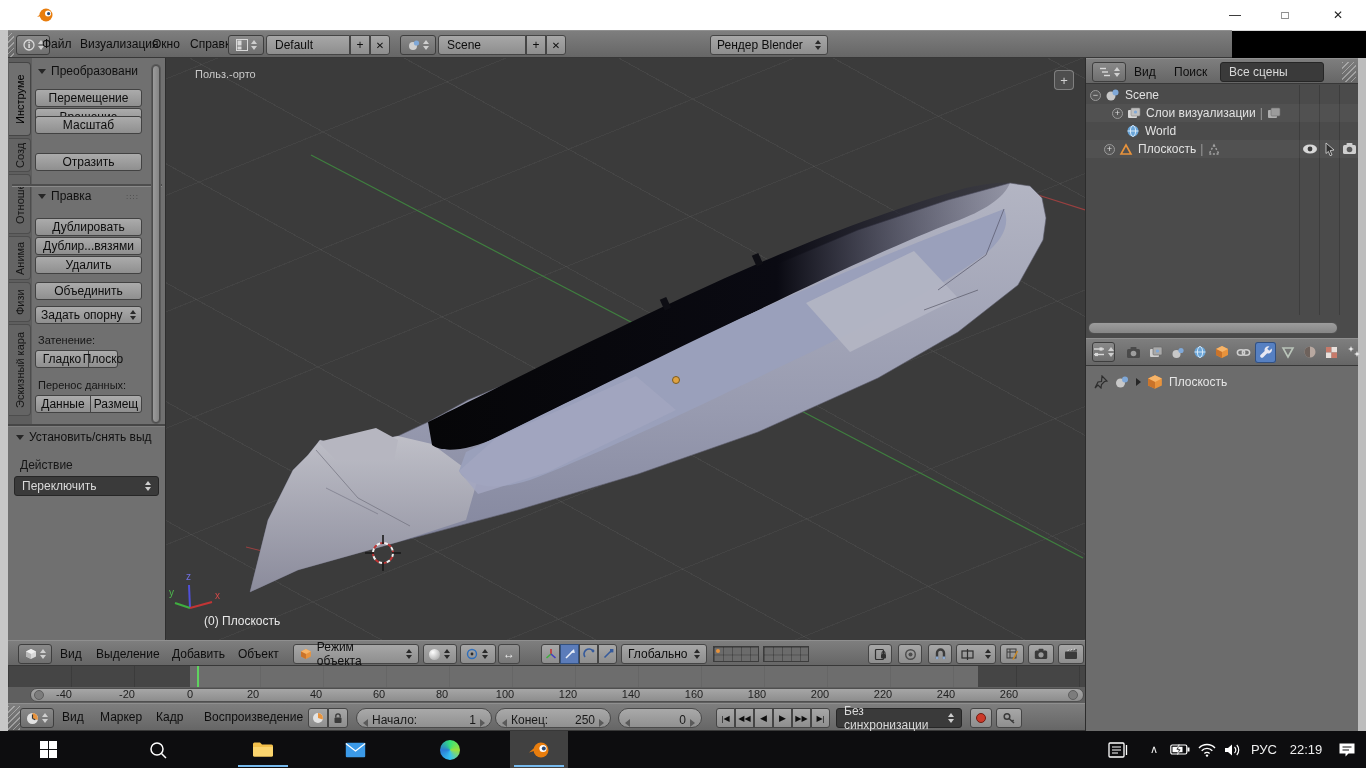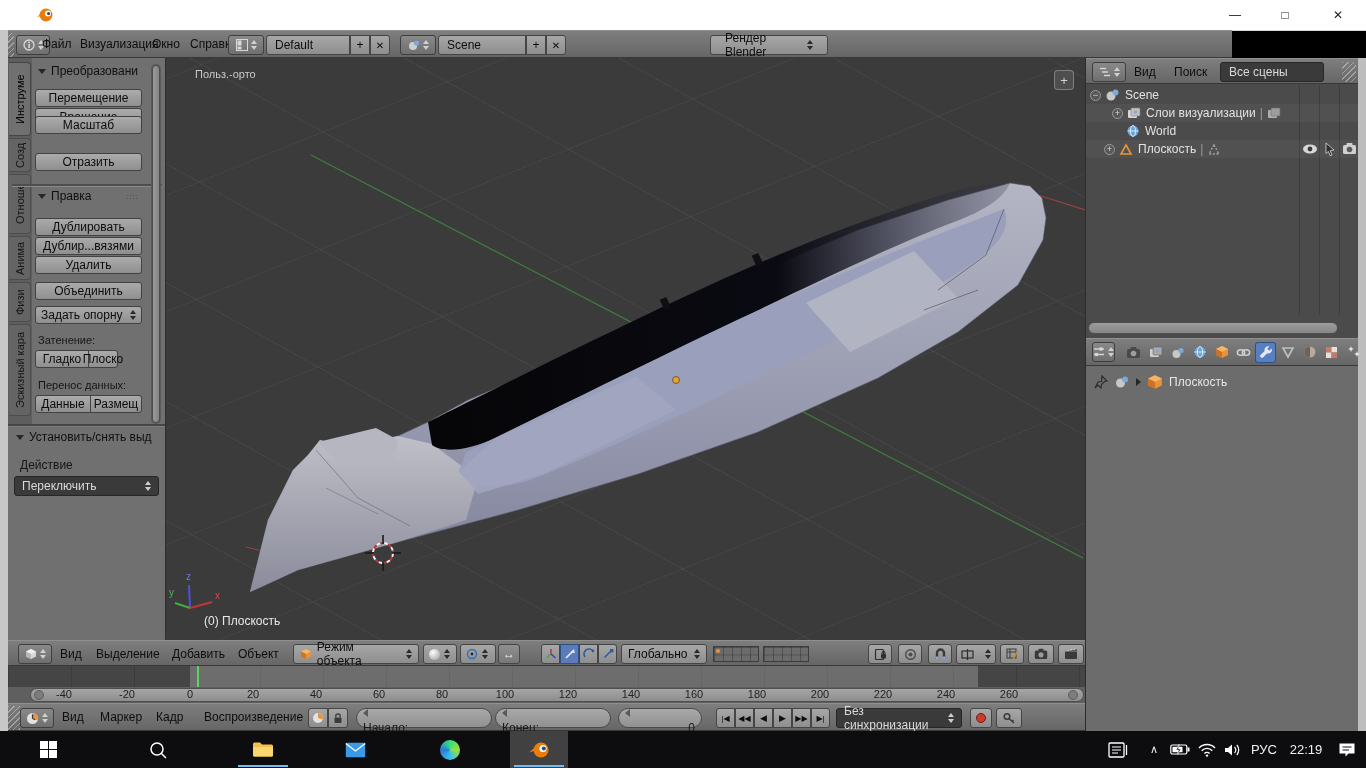--- a/index.html
+++ b/index.html
@@ -16,21 +16,21 @@
   
   .hdr{background:linear-gradient(#7e7e7e,#666666);border-top:1px solid #8f8f8f;border-bottom:1px solid #383838;box-sizing:border-box;}
   .menu{color:#0d0d0d;font-size:12px;line-height:26px;}
   .eselect{border-radius:3px;background:linear-gradient(#898989,#6f6f6f);border:1px solid #3e3e3e;display:flex;align-items:center;justify-content:center;gap:3px;box-sizing:border-box;}
   .spin{display:inline-flex;flex-direction:column;gap:2px;}
   .spin .tu{width:0;height:0;border-left:3px solid transparent;border-right:3px solid transparent;border-bottom:4px solid #2a2a2a;}
   .spin .td{width:0;height:0;border-left:3px solid transparent;border-right:3px solid transparent;border-top:4px solid #2a2a2a;}
   .spin.lite .tu{border-bottom-color:#cfcfcf}.spin.lite .td{border-top-color:#cfcfcf}
   .btnlite{background:linear-gradient(#a7a7a7,#8e8e8e);border:1px solid #454545;border-radius:3px;color:#0d0d0d;display:flex;align-items:center;box-sizing:border-box;}
   .btndark{background:#3a3a3a;border:1px solid #262626;border-radius:3px;color:#d9d9d9;display:flex;align-items:center;box-sizing:border-box;}
-  .pill{background:linear-gradient(#a9a9a9,#909090);border:1px solid #4a4a4a;border-radius:10px;color:#191919;display:flex;align-items:flex-start;box-sizing:border-box;flex-direction:column;}
+  .pill{background:linear-gradient(#a9a9a9,#909090);border:1px solid #4a4a4a;border-radius:10px;color:#191919;display:flex;align-items:flex-end;box-sizing:border-box;}
   .sideArrL{width:0;height:0;border-top:4px solid transparent;border-bottom:4px solid transparent;border-right:5px solid #5a5a5a;}
   .sideArrR{width:0;height:0;border-top:4px solid transparent;border-bottom:4px solid transparent;border-left:5px solid #5a5a5a;}
 
   
   .lmargin{left:0;top:30px;width:8px;height:701px;background:#c7c7c7;}
   .rmargin{left:1358px;top:58px;width:8px;height:673px;background:#bdbdbd;}
   .toolshelf{left:8px;top:58px;width:158px;height:582px;background:#707070;border-right:1px solid #2e2e2e;box-sizing:border-box;}
   .tabcol{left:0;top:0;width:24px;height:367px;background:#5e5e5e;}
   .vtab{left:1px;width:22px;background:#646464;border:1px solid #4d4d4d;border-right:none;border-radius:4px 0 0 4px;color:#151515;font-size:11px;writing-mode:vertical-rl;transform:rotate(180deg);display:flex;align-items:center;justify-content:center;box-sizing:border-box;}
   .vtab.active{background:#707070;border-color:#454545;color:#000;}
@@ -159,21 +159,21 @@
     <div class="abs btnlite" style="left:438px;top:4px;width:88px;height:20px;padding-left:8px;border-radius:3px 0 0 3px">
         <span>Scene</span>
       </div>
     <div class="abs btnlite" style="left:526px;top:4px;width:20px;height:20px;justify-content:center;border-radius:0">
         <span>+</span>
       </div>
     <div class="abs btnlite" style="left:546px;top:4px;width:20px;height:20px;justify-content:center;border-radius:0 3px 3px 0;font-size:10px">
         <span>✕</span>
       </div>
 
-    <div class="abs btnlite" style="left:710px;top:4px;width:118px;height:20px;padding:0 14px;justify-content:space-between">
+    <div class="abs btnlite" style="left:710px;top:4px;width:118px;height:20px;padding:0 6px;justify-content:space-between">
       <span>Рендер Blender</span>
       <span class="spin">
           <i class="tu"></i>
           <i class="td"></i>
         </span>
     </div>
     <svg class="abs" style="left:833px;top:35px" width="18" height="18" viewBox="0 0 18 18">
       <circle cx="10" cy="9" r="6.5" fill="#e87d0d"></circle>
       <circle cx="12" cy="7.6" r="3" fill="#fff"></circle>
       <circle cx="12.6" cy="7.6" r="1.6" fill="#2b4b77"></circle>

